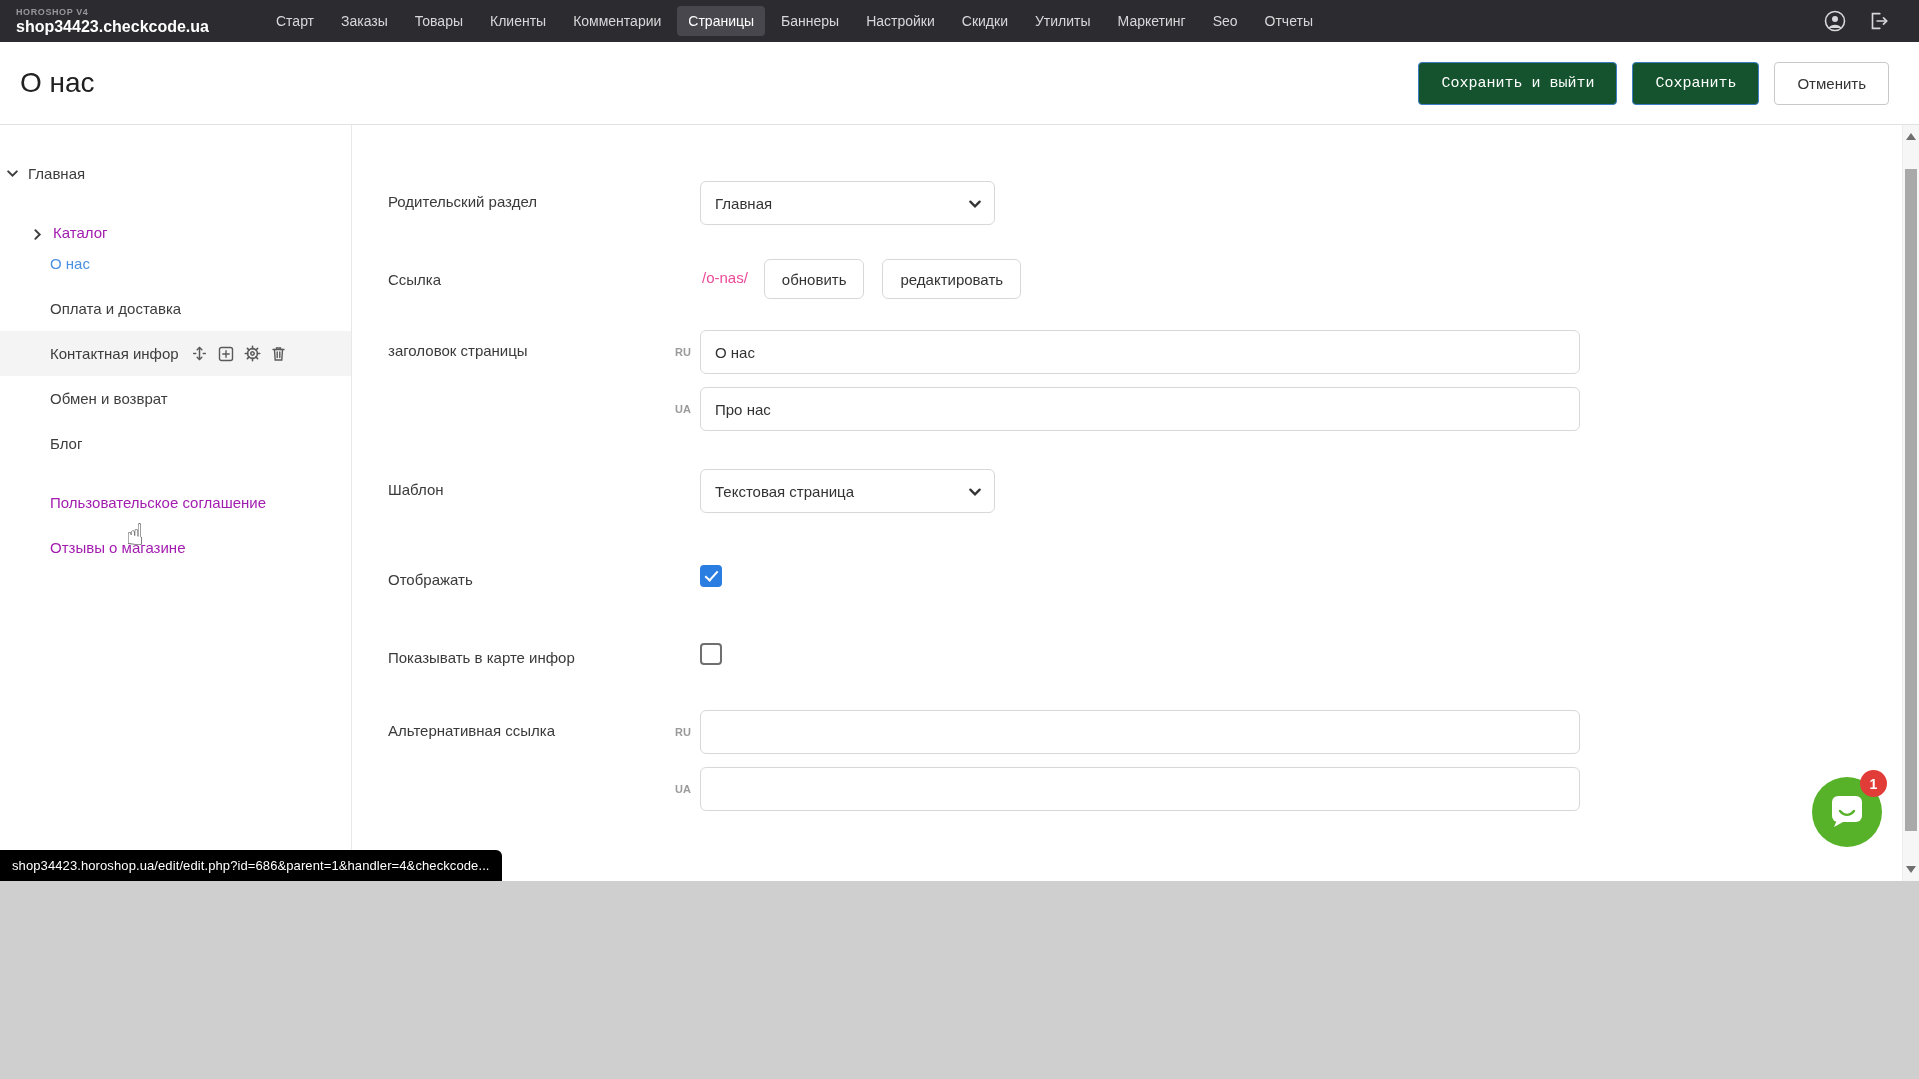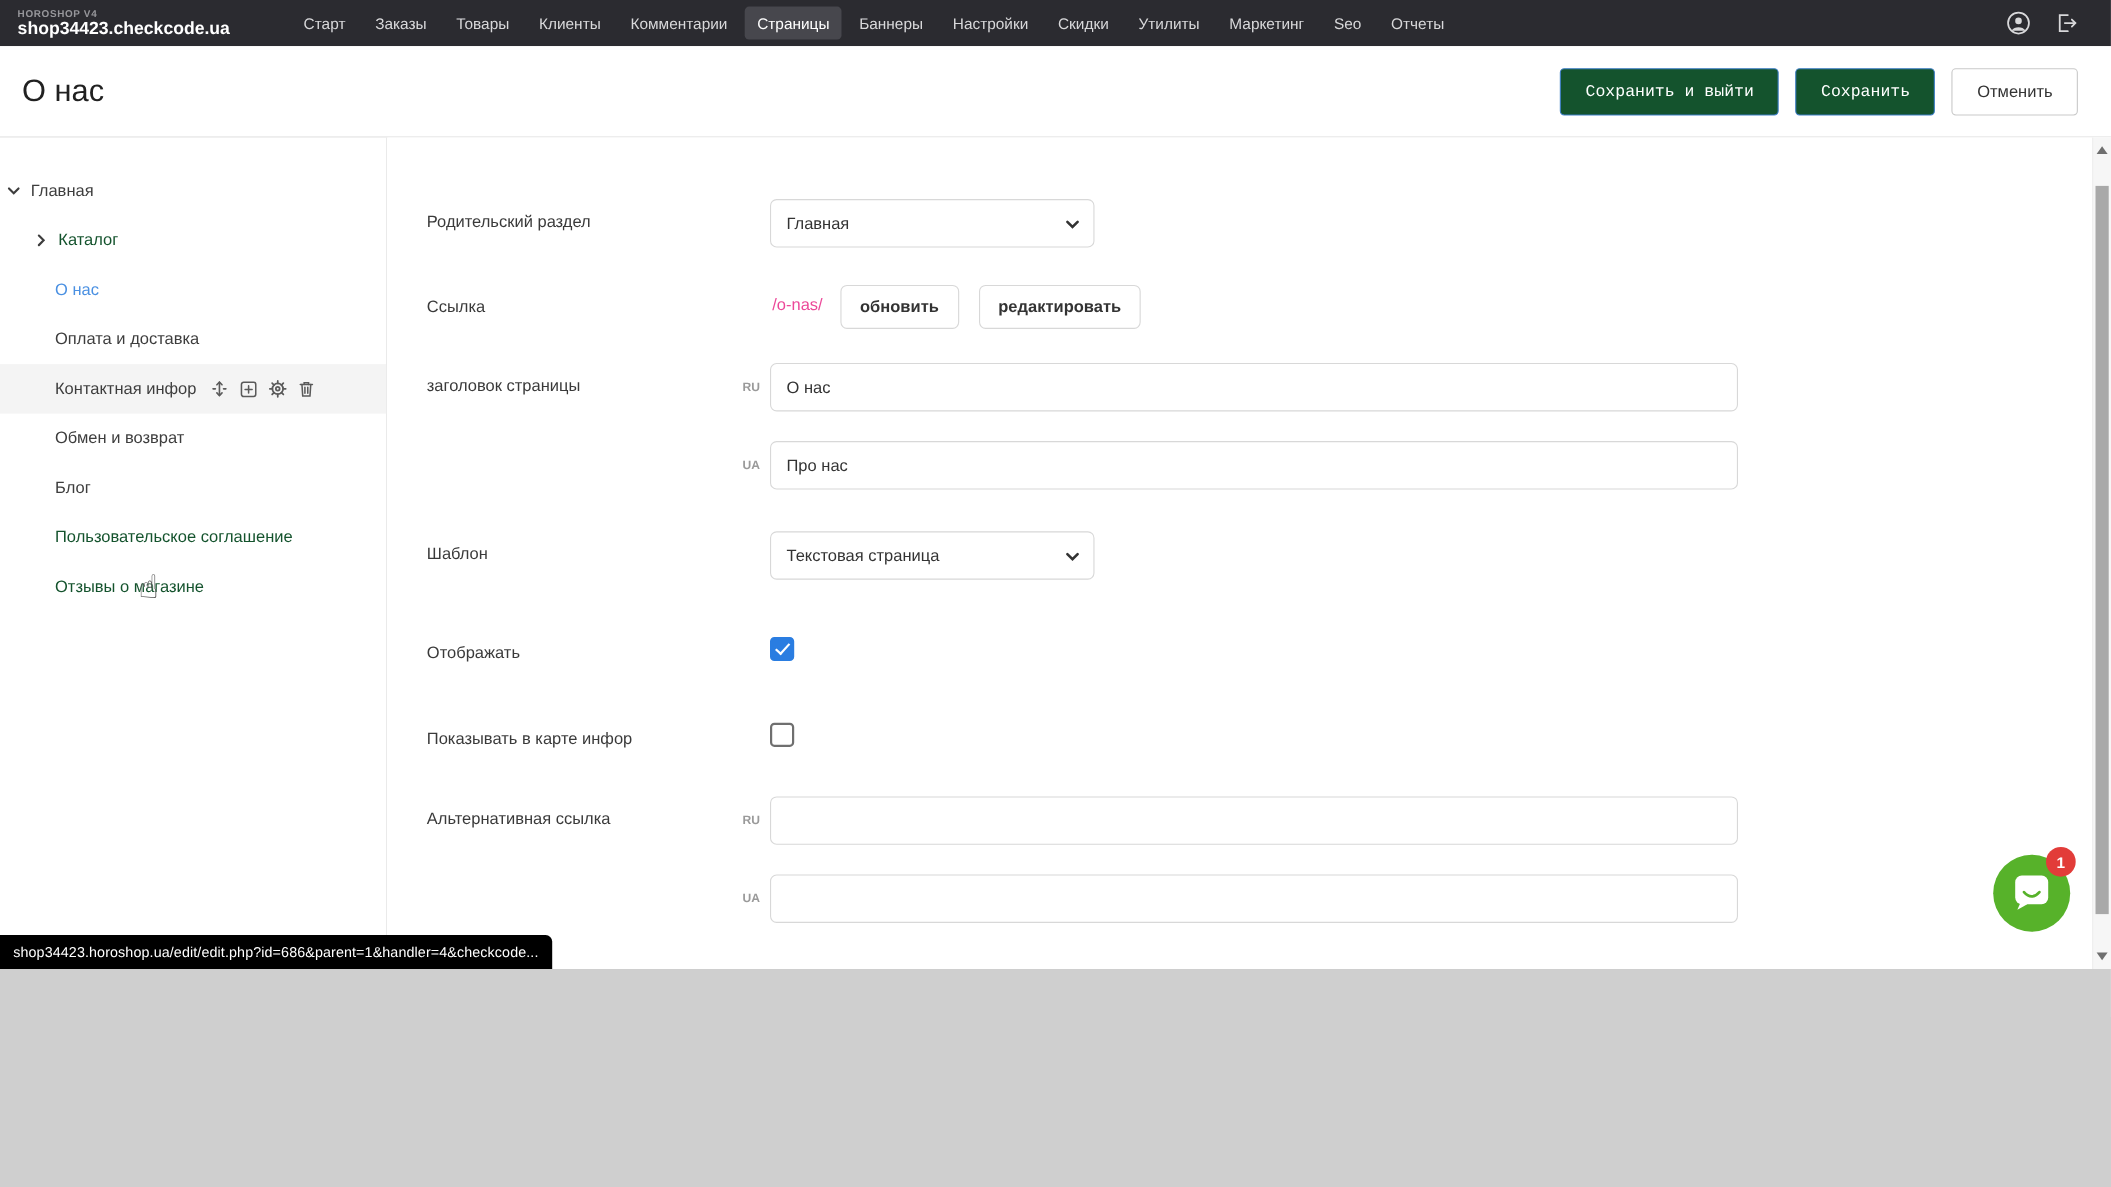--- a/index.html
+++ b/index.html
@@ -28,56 +28,56 @@
 
   
   .bodywrap { display:flex; height:954px; position:relative; }
 
   
   .sidebar { width:352px; flex-shrink:0; border-right:1px solid #e8e8e8; padding-top:26px; position:relative; }
   .tree-item { height:45px; display:flex; align-items:center; font-size:15px; color:#3d3d3d; padding-left:20px; cursor:pointer; white-space:nowrap; }
   .tree-item .chev { margin-right:9px; display:flex; color:#3d3d3d; }
   .tree-item.level1 { padding-left:50px; }
   .tree-item.level1.haschev { padding-left:31px; }
-  .tree-item.gray { color:#14532d; }
+  .tree-item.gray { color:#a21caf;align-items:flex-end; }
   .tree-item.gray .chev { color:#a6a6a6; }
   .tree-item.selected { color:#4a90e2; }
   .tree-item.hovered { background:#f4f4f4; }
   .row-icons { display:flex; align-items:center; gap:10px; margin-left:12px; color:#5a5a5a; }
   .row-icons svg { display:block; cursor:pointer; }
   .cursor-hand { position:absolute; left:126px; top:392px; font-size:30px; color:#3f3f3f; text-shadow:0 0 2px #fff; pointer-events:none; font-family:"DejaVu Sans", sans-serif; }
 
   
   .content { flex:1; padding:56px 0 0 36px; position:relative; overflow:hidden; background:#fff; }
   .section-head { display:flex; align-items:center; gap:11px; font-size:17px; font-weight:bold; color:#1f1f1f; cursor:pointer; }
   .section-head .chev { display:flex; color:#1f1f1f; }
   .sec-common { margin-bottom:46px; }
   .sec-seo { margin-top:62px; margin-bottom:46px; }
 
   .form-row { display:flex; align-items:flex-start; }
   .form-label { width:312px; flex-shrink:0; font-size:15px; color:#3a3a3a; padding-top:12px; }
   .form-label.narrow { width:256px; }
   .helper { font-size:13px; color:#b2b2b2; margin-top:7px; line-height:1.25; width:250px; }
   .lang-col { width:56px; flex-shrink:0; text-align:right; padding-right:9px; font-size:11px; font-weight:bold; color:#9a9a9a; padding-top:16px; }
-  .field-stack { display:flex; flex-direction:column; gap:27px; }
+  .field-stack { display:flex; flex-direction:column; gap:13px; }
   .lang-row { display:flex; align-items:flex-start; }
 
   .text-input { width:880px; height:44px; border:1px solid #d8d8d8; border-radius:6px; padding:0 14px; font-size:15px; color:#333; font-family:inherit; outline:none; background:#fff; }
   .select { width:295px; height:44px; border:1px solid #d8d8d8; border-radius:6px; padding:0 36px 0 14px; font-size:15px; color:#333; display:flex; align-items:center; position:relative; cursor:pointer; background:#fff; }
   .select .chevdn { position:absolute; right:12px; top:15px; color:#333; }
 
   .mb1 { margin-bottom:34px; }
   .mb2 { margin-bottom:31px; }
   .mb3 { margin-bottom:38px; }
   .mb4 { margin-bottom:46px; }
   .mb5 { margin-bottom:49px; }
   .mb6 { margin-bottom:44px; }
 
   .link-path { font-size:15px; color:#ec4899; padding:10px 16px 0 2px; }
-  .btn-small { height:40px; border:1px solid #d8d8d8; background:#fff; border-radius:6px; font-size:15px; color:#333; padding:0 17px; margin-right:18px; cursor:pointer; font-family:inherit;font-weight:bold; }
+  .btn-small { height:40px; border:1px solid #d8d8d8; background:#fff; border-radius:6px; font-size:15px; color:#333; padding:0 17px; margin-right:18px; cursor:pointer; font-family:inherit; }
 
   .checkbox { width:22px; height:22px; border:2px solid #6f6f6f; border-radius:4px; margin-top:6px; position:relative; cursor:pointer; background:#fff; }
   .checkbox.checked { background:#2a7de1; border-color:#2a7de1; }
   .checkbox.checked::after { content:""; position:absolute; left:6px; top:1px; width:5px; height:11px; border:solid #fff; border-width:0 2.5px 2.5px 0; transform:rotate(42deg); }
 
   
   .scrollbar { position:absolute; right:0; top:125px; bottom:0; width:17px; background:#f6f6f6; border-left:1px solid #ededed; }
   .sb-arrow { position:absolute; left:3px; width:0; height:0; border-left:5px solid transparent; border-right:5px solid transparent; }
   .sb-up { top:8px; border-bottom:7px solid #6f6f6f; }
   .sb-down { bottom:8px; border-top:7px solid #6f6f6f; }

